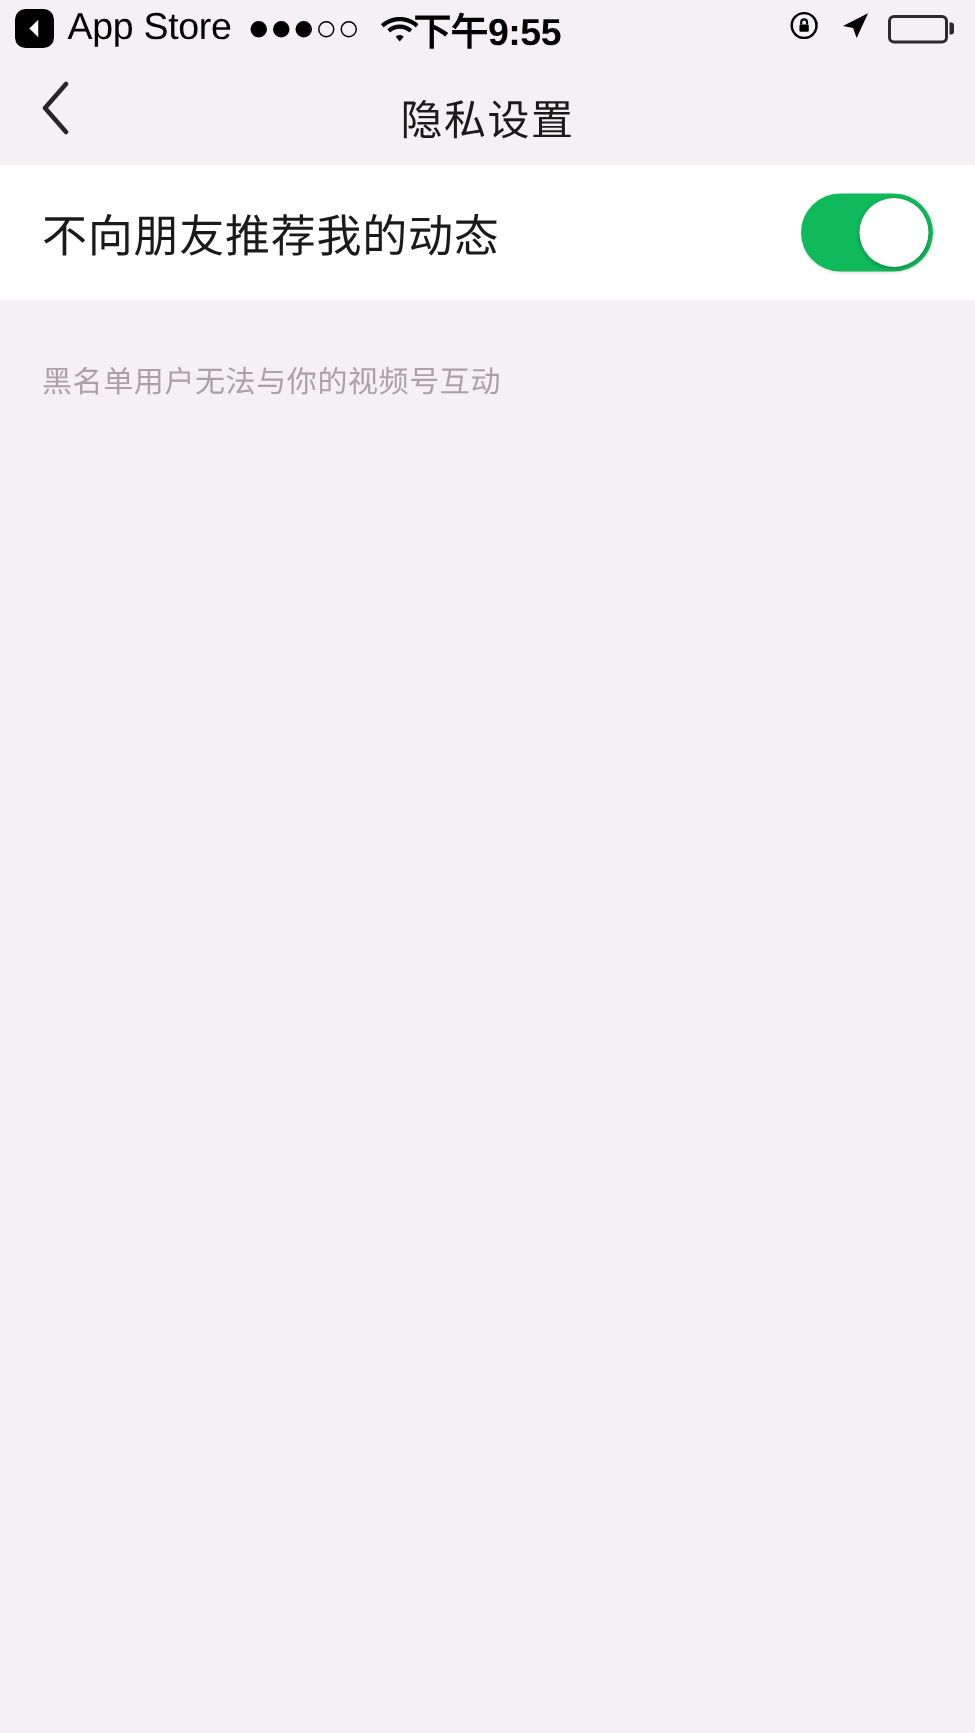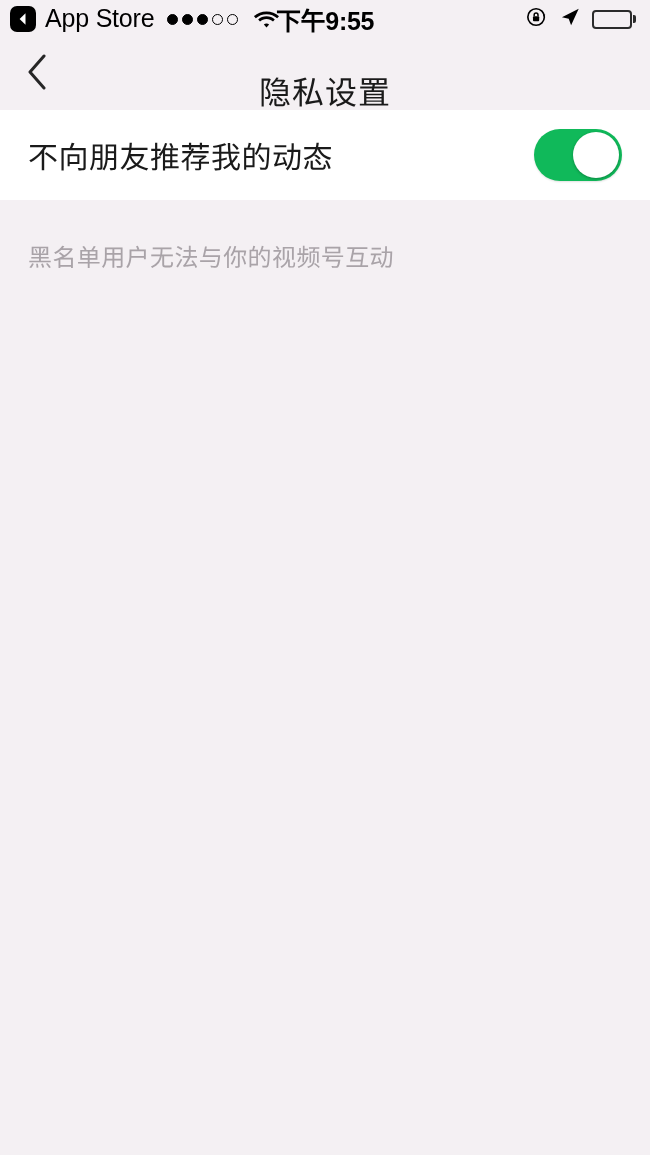--- a/index.html
+++ b/index.html
@@ -133,25 +133,25 @@
     width: 74px;
     height: 72px;
     display: flex;
     align-items: center;
     justify-content: center;
     cursor: pointer;
   }
   .nav-title {
     position: absolute;
     left: 0; right: 0;
-    top: 16px; height: 72px;
+    top: 4px; height: 72px;
     display: flex;
     align-items: center;
     justify-content: center;
-    font-size: 32px;
+    font-size: 28px;
     color: #1a1a1a;
     letter-spacing: 1px;
     pointer-events: none;
   }
 
   
   .content {
     flex: 1 1 auto;
     background: #f4f0f3;
     display: flex;
@@ -202,21 +202,21 @@
   }
 
   .chevron-right {
     flex: 0 0 auto;
     display: flex;
     align-items: center;
   }
 
   .footnote {
     padding: 22px 28px 0 28px;
-    font-size: 24px;
+    font-size: 20px;
     color: #a9a3a8;
     letter-spacing: 0.4px;
     line-height: 1.3;
   }
   .filler { flex: 1 1 auto; background: #f4f0f3; }
 </style>
 </head>
 <body>
 
 <div class="phone">

